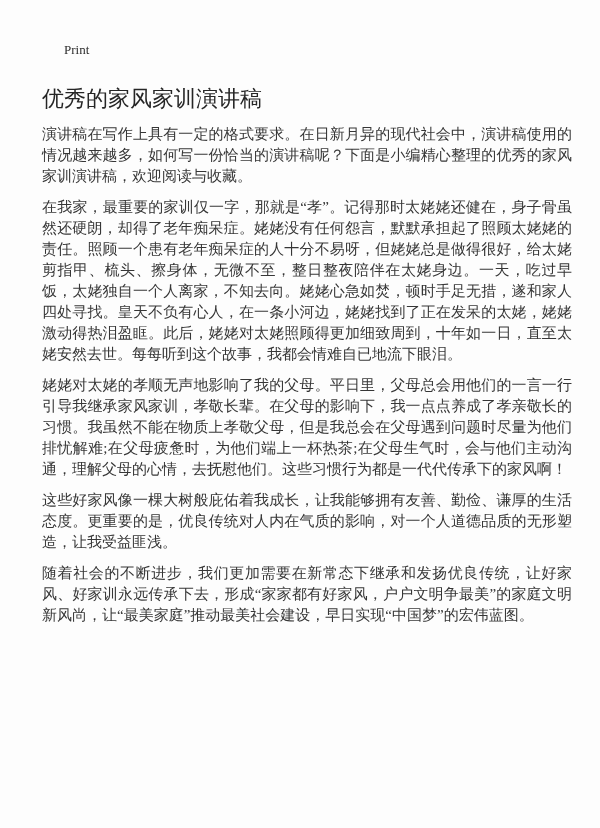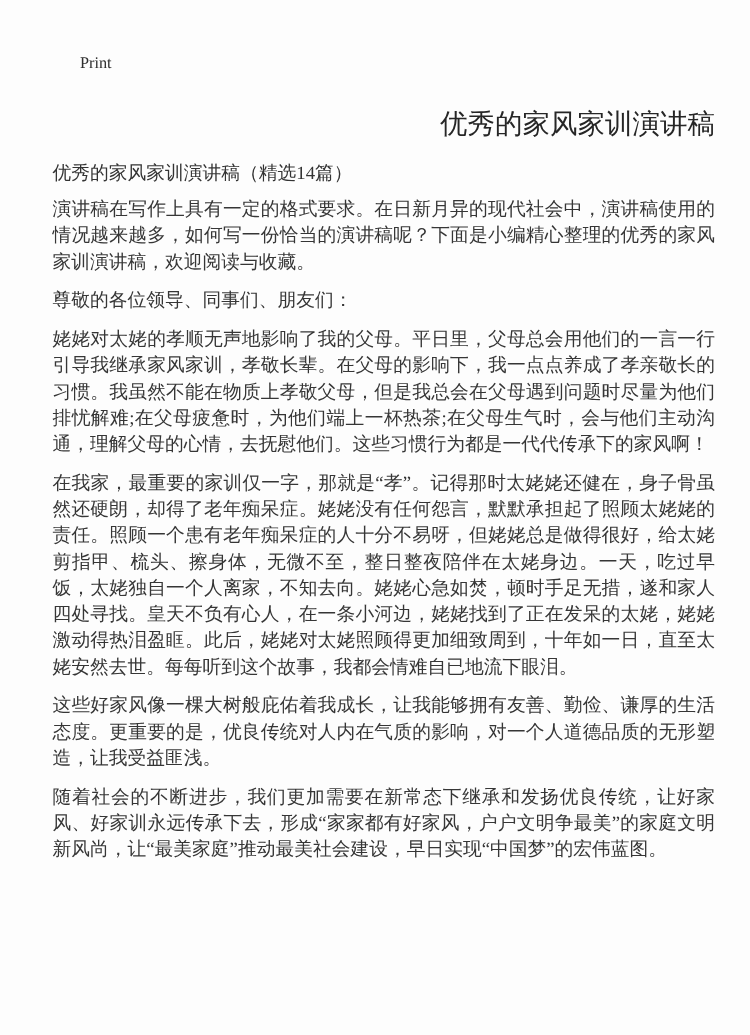--- a/index.html
+++ b/index.html
@@ -23,21 +23,21 @@
     font-size: 13px;
     color: #2e2e2e;
     cursor: pointer;
     width: -moz-fit-content;
     width: fit-content;
     margin-left: 22px;
   }
   .title {
     font-size: 22px;
     font-weight: 500;
-    text-align: right;
+    text-align: left;
     margin: 26px 0 0 0;
     color: #262626;
   }
   .subtitle {
     font-size: 15px;
     margin-top: 15px;
     color: #333333;
   }
   .body-p {
     font-size: 15px;
@@ -56,30 +56,28 @@
 </style>
 </head>
 <body>
 
 <div class="page">
 
   <div class="print-label">Print</div>
 
   <h1 class="title">优秀的家风家训演讲稿</h1>
 
-  <div class="subtitle">优秀的家风家训演讲稿（精选14篇）</div>
 
   <p class="body-p">演讲稿在写作上具有一定的格式要求。在日新月异的现代社会中，演讲稿使用的情况越来越多，如何写一份恰当的演讲稿呢？下面是小编精心整理的优秀的家风家训演讲稿，欢迎阅读与收藏。</p>
 
 
-  <p class="body-p">尊敬的各位领导、同事们、朋友们：</p>
 
 
 
+  <p class="body-p">在我家，最重要的家训仅一字，那就是“孝”。记得那时太姥姥还健在，身子骨虽然还硬朗，却得了老年痴呆症。姥姥没有任何怨言，默默承担起了照顾太姥姥的责任。照顾一个患有老年痴呆症的人十分不易呀，但姥姥总是做得很好，给太姥剪指甲、梳头、擦身体，无微不至，整日整夜陪伴在太姥身边。一天，吃过早饭，太姥独自一个人离家，不知去向。姥姥心急如焚，顿时手足无措，遂和家人四处寻找。皇天不负有心人，在一条小河边，姥姥找到了正在发呆的太姥，姥姥激动得热泪盈眶。此后，姥姥对太姥照顾得更加细致周到，十年如一日，直至太姥安然去世。每每听到这个故事，我都会情难自已地流下眼泪。</p>
+
   <p class="body-p">姥姥对太姥的孝顺无声地影响了我的父母。平日里，父母总会用他们的一言一行引导我继承家风家训，孝敬长辈。在父母的影响下，我一点点养成了孝亲敬长的习惯。我虽然不能在物质上孝敬父母，但是我总会在父母遇到问题时尽量为他们排忧解难;在父母疲惫时，为他们端上一杯热茶;在父母生气时，会与他们主动沟通，理解父母的心情，去抚慰他们。这些习惯行为都是一代代传承下的家风啊！</p>
-
-  <p class="body-p">在我家，最重要的家训仅一字，那就是“孝”。记得那时太姥姥还健在，身子骨虽然还硬朗，却得了老年痴呆症。姥姥没有任何怨言，默默承担起了照顾太姥姥的责任。照顾一个患有老年痴呆症的人十分不易呀，但姥姥总是做得很好，给太姥剪指甲、梳头、擦身体，无微不至，整日整夜陪伴在太姥身边。一天，吃过早饭，太姥独自一个人离家，不知去向。姥姥心急如焚，顿时手足无措，遂和家人四处寻找。皇天不负有心人，在一条小河边，姥姥找到了正在发呆的太姥，姥姥激动得热泪盈眶。此后，姥姥对太姥照顾得更加细致周到，十年如一日，直至太姥安然去世。每每听到这个故事，我都会情难自已地流下眼泪。</p>
 
   <p class="body-p">这些好家风像一棵大树般庇佑着我成长，让我能够拥有友善、勤俭、谦厚的生活态度。更重要的是，优良传统对人内在气质的影响，对一个人道德品质的无形塑造，让我受益匪浅。</p>
 
   <p class="body-p">随着社会的不断进步，我们更加需要在新常态下继承和发扬优良传统，让好家风、好家训永远传承下去，形成“家家都有好家风，户户文明争最美”的家庭文明新风尚，让“最美家庭”推动最美社会建设，早日实现“中国梦”的宏伟蓝图。</p>
 
 </div>
 
 </body></html>

